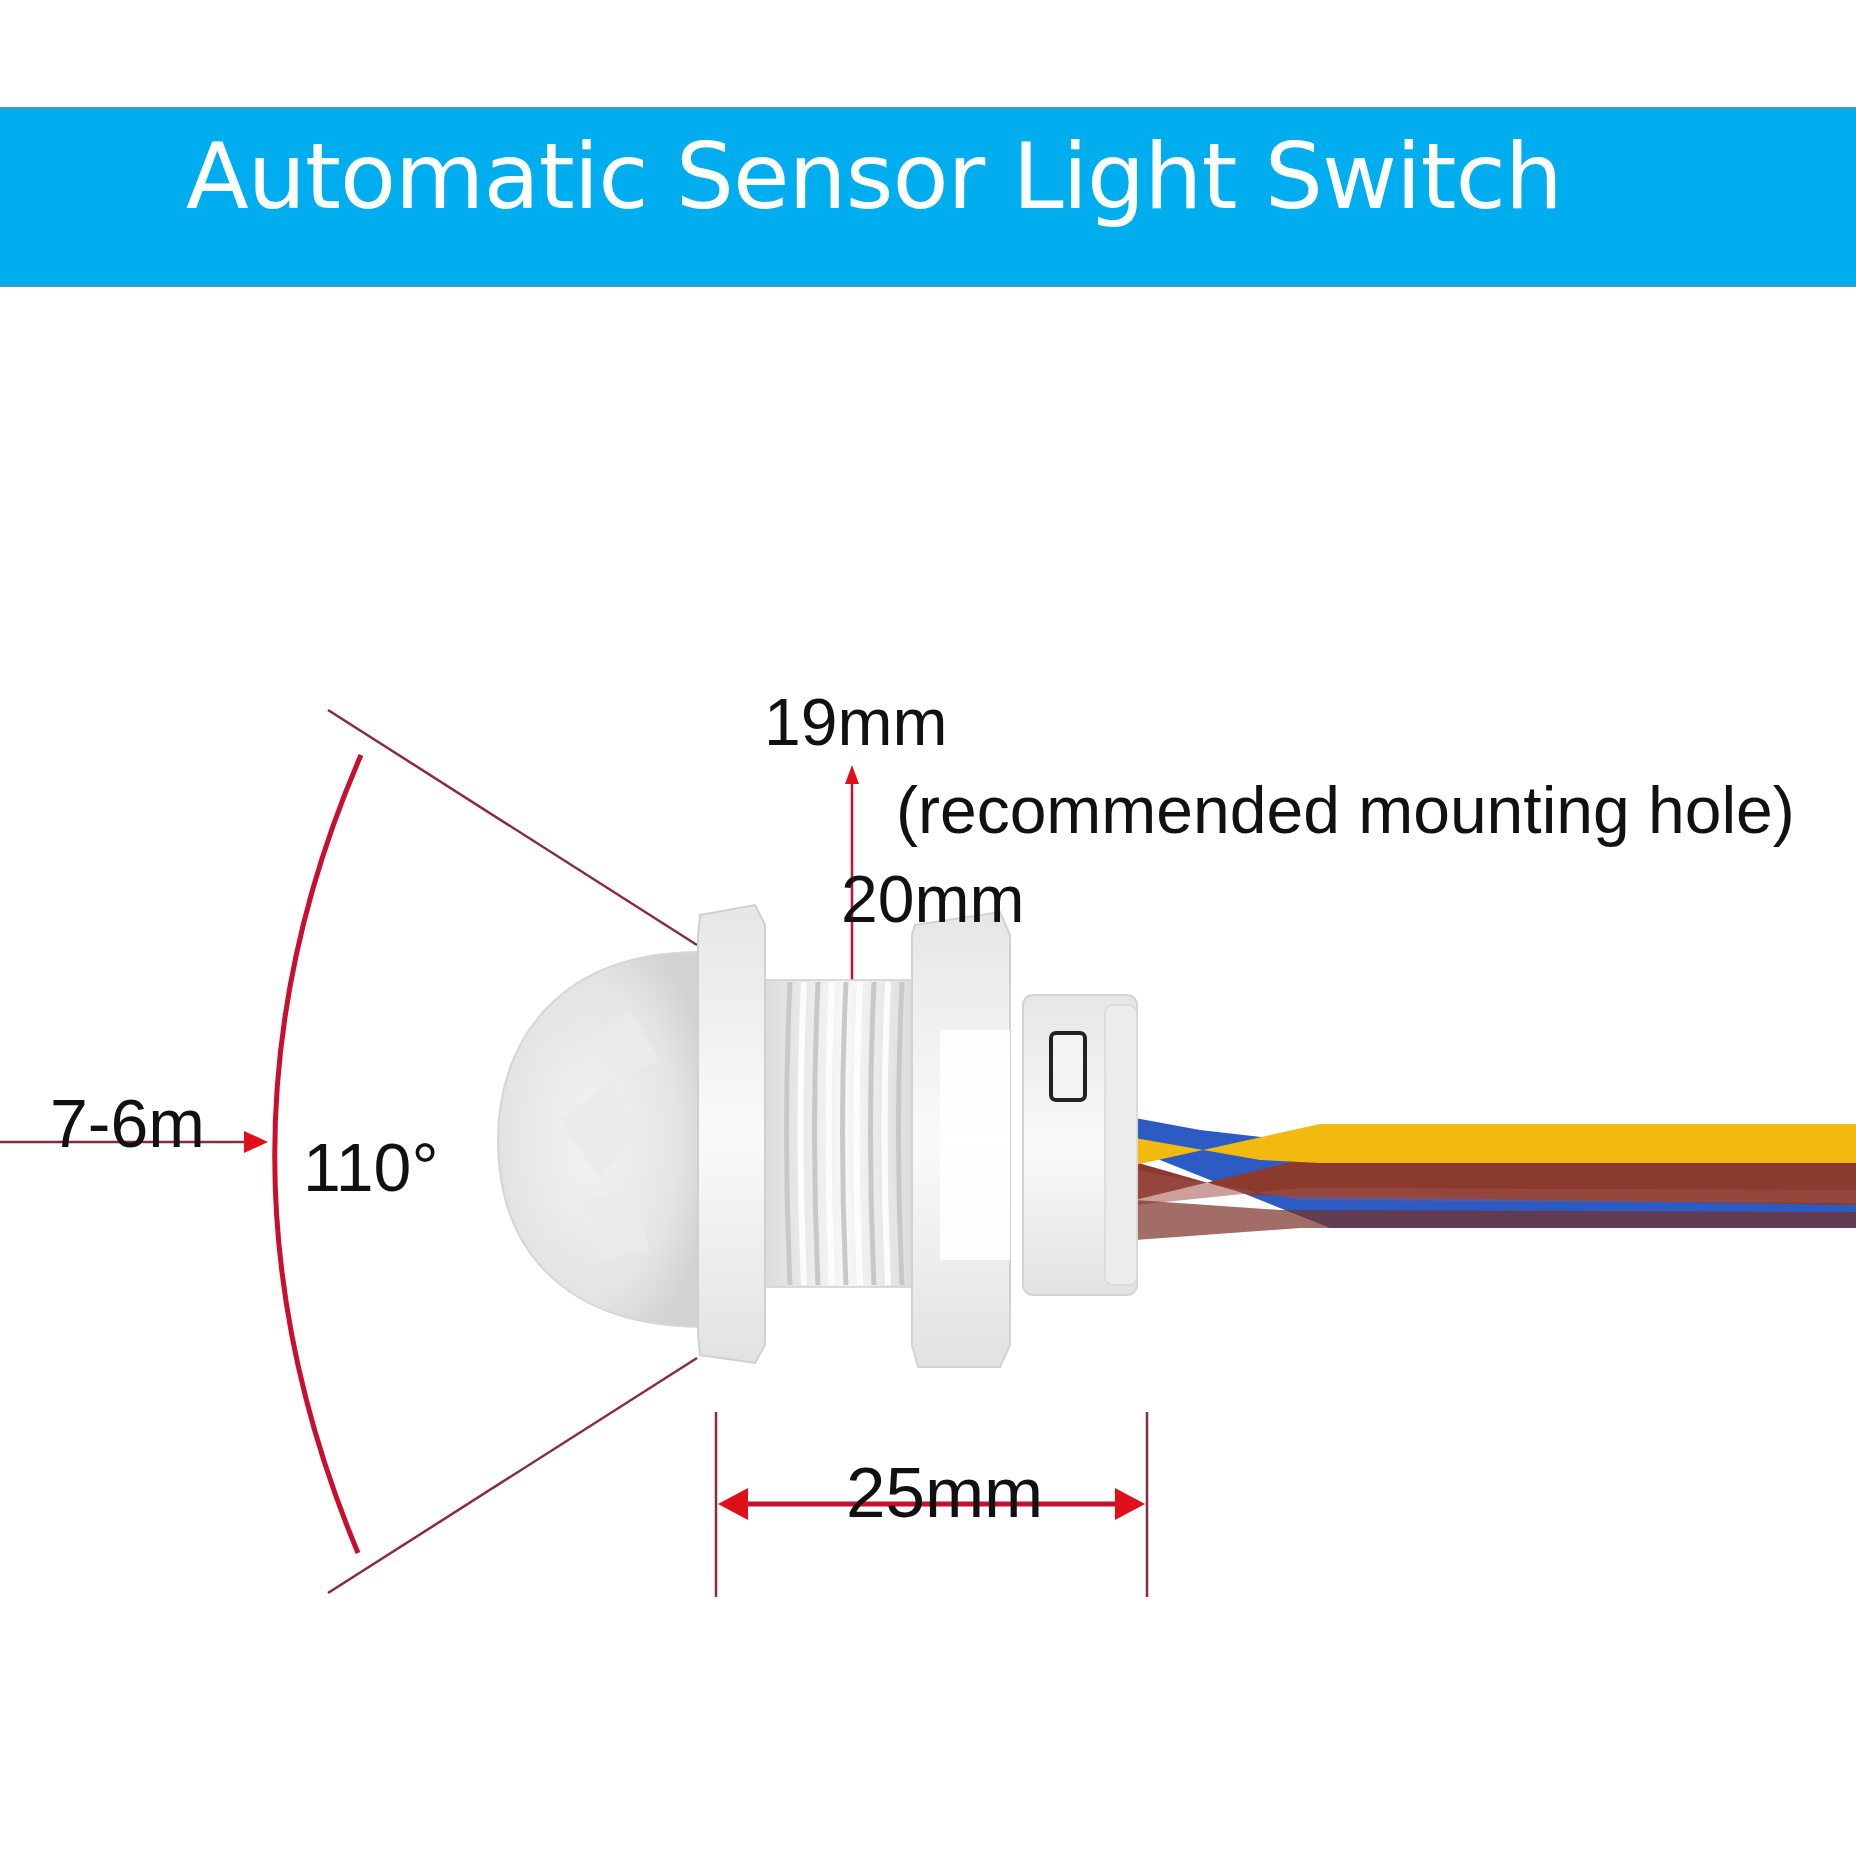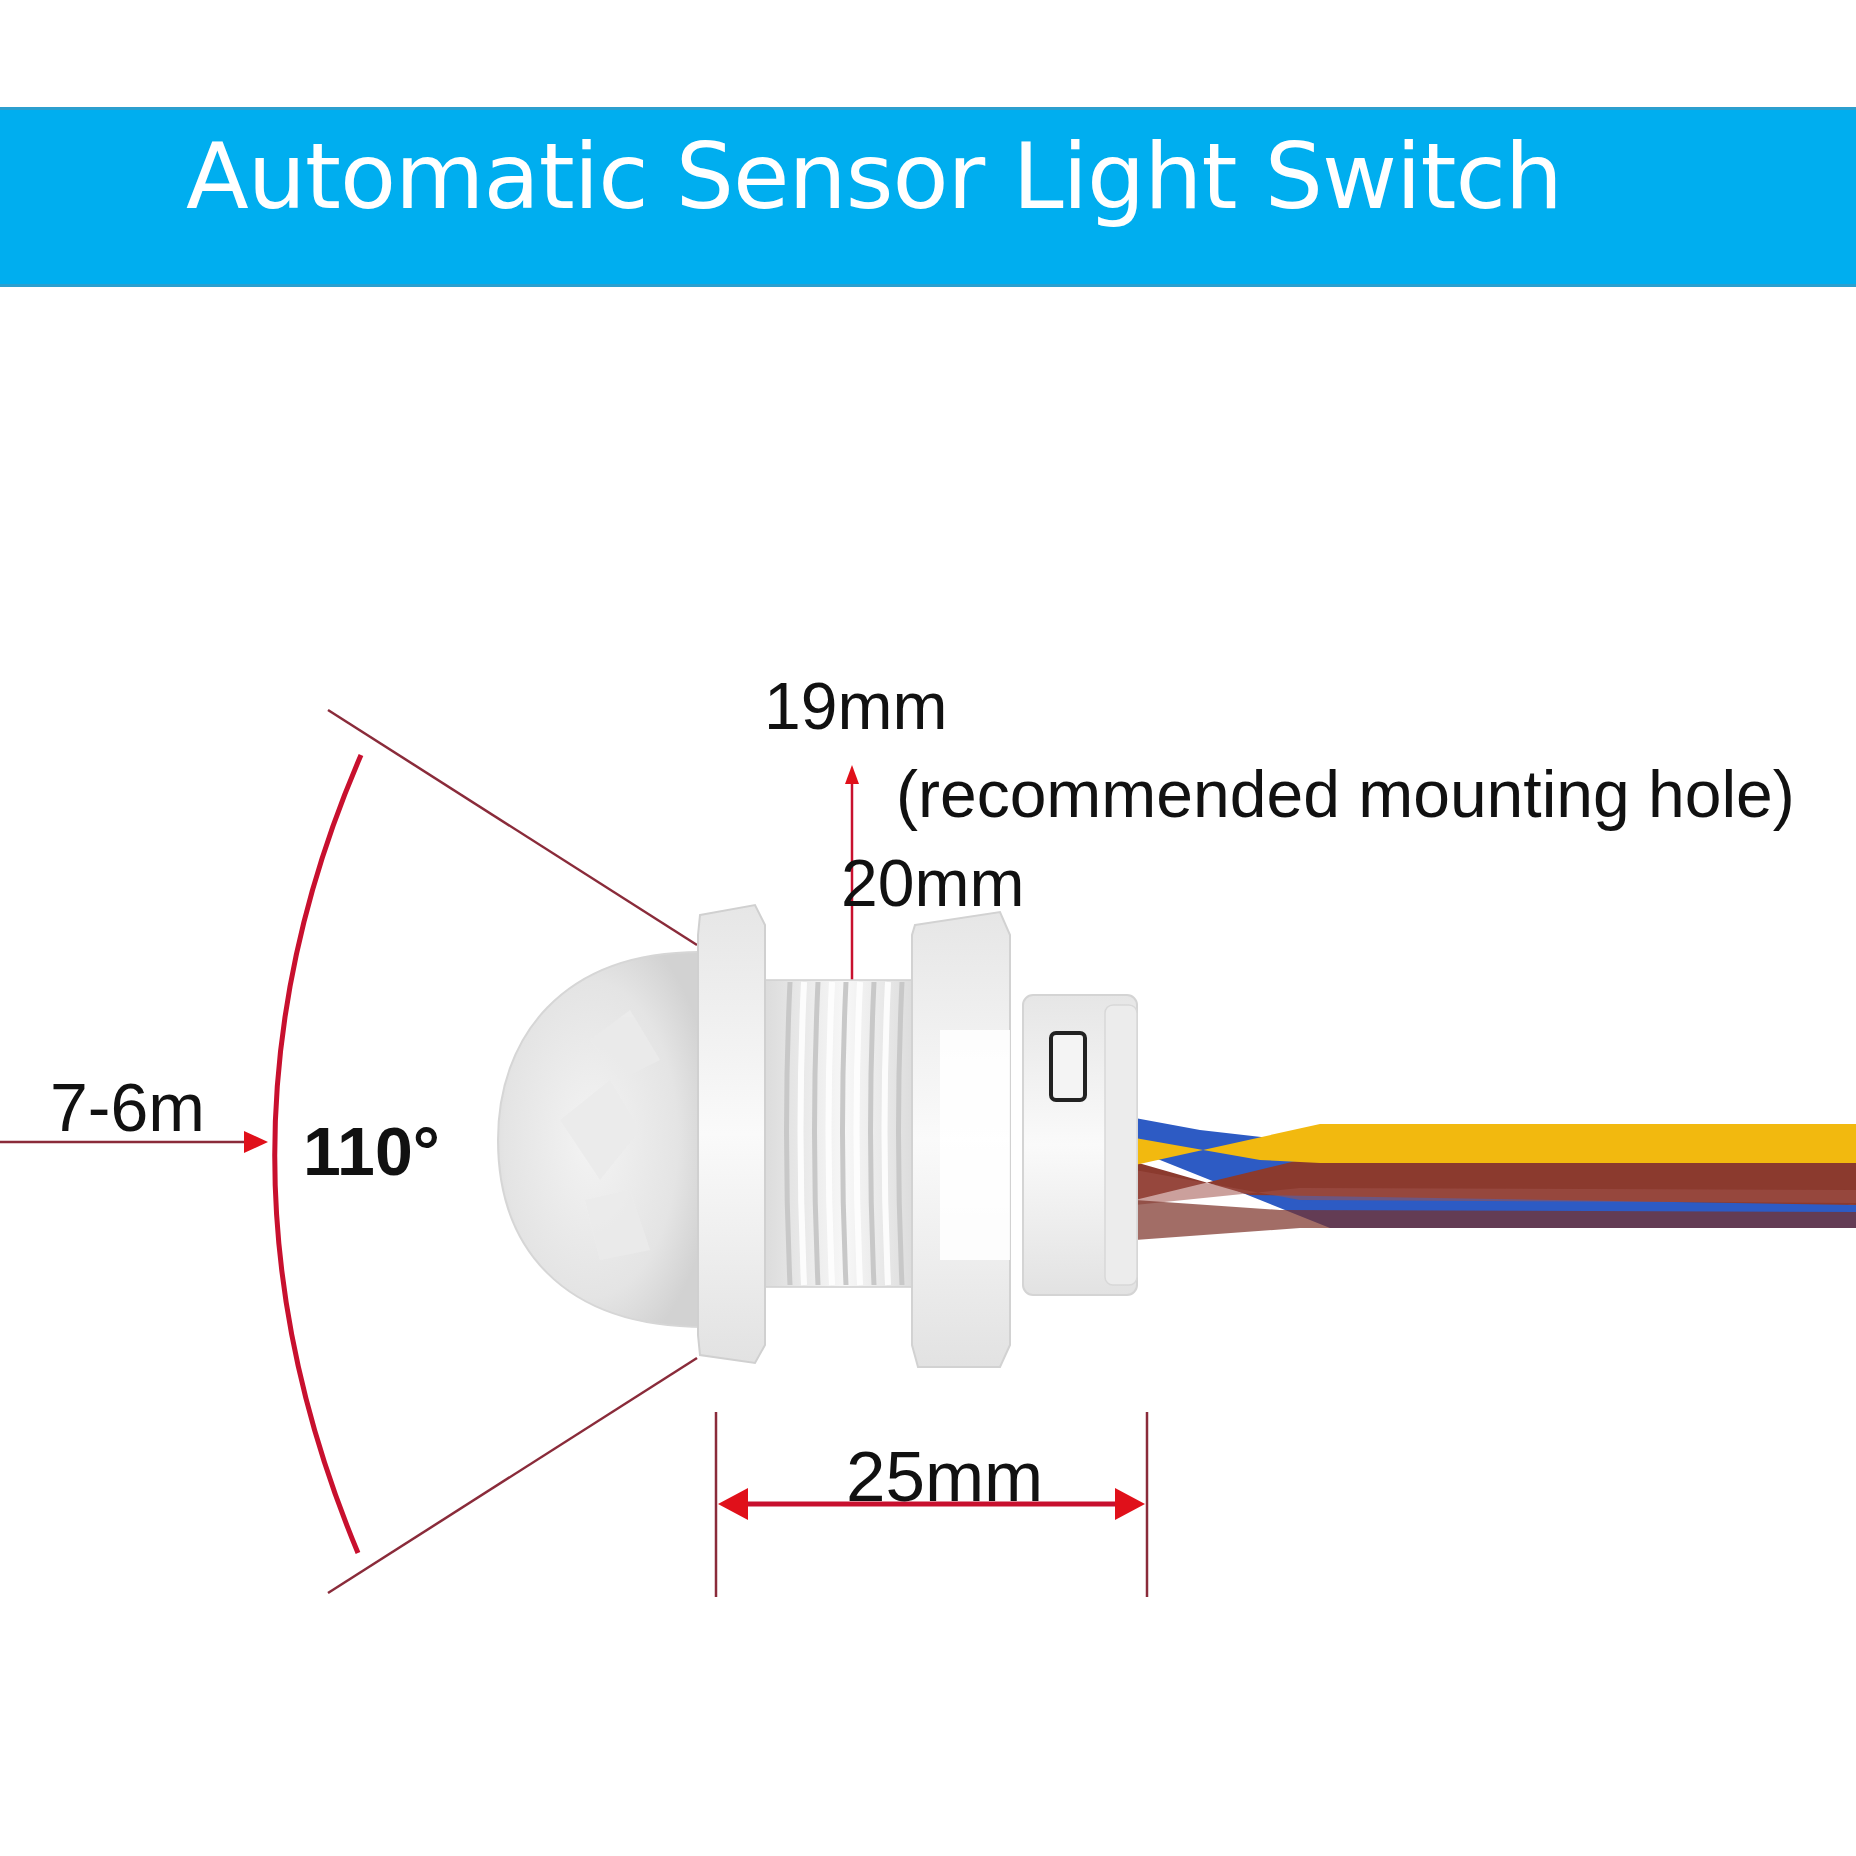--- a/index.html
+++ b/index.html
@@ -5,21 +5,21 @@
   html, body { margin: 0; padding: 0; background: #ffffff; }
   body { width: 1856px; height: 1856px; position: relative; overflow: hidden;
          font-family: "Liberation Sans", sans-serif; }
   .banner { position: absolute; left: 0; top: 107px; width: 1856px; height: 180px;
             background: #00AEEF; border-top: 3px solid #2B9FCF; border-bottom: 3px solid #2B9FCF;
             box-sizing: border-box; }
   .banner-title { position: absolute; left: 186px; top: 132px; color: #ffffff;
                   font-family: "DejaVu Sans", sans-serif; font-size: 90px; letter-spacing: -1px;
                   white-space: nowrap; transform: scaleX(1.02); transform-origin: left top; line-height: 1; }
   .lbl { position: absolute; color: #111111; white-space: nowrap; line-height: 1; }
-  .lbl-66 { font-size: 66px; }
+  .lbl-66 { font-size: 66px; margin-top: 16px; }
   .lbl-arial { font-family: "Liberation Sans", sans-serif; }
   svg.diagram { position: absolute; left: 0; top: 0; }
 </style>
 </head>
 <body>
 
 <div class="banner"></div>
 <div class="banner-title">Automatic Sensor Light Switch</div>
 
 <svg class="diagram" width="1856" height="1856" viewBox="0 0 1856 1856" xmlns="http://www.w3.org/2000/svg">
@@ -111,14 +111,14 @@
     <line x1="740" y1="1504" x2="1123" y2="1504" stroke="#C8102E" stroke-width="5"></line>
     <path d="M718,1504 L748,1488 L748,1520 z" fill="#E0101A"></path>
     <path d="M1145,1504 L1115,1488 L1115,1520 z" fill="#E0101A"></path>
   </g>
 </svg>
 
 <div class="lbl lbl-66 lbl-arial" style="left:764px; top:673px;">19mm</div>
 <div class="lbl lbl-66 lbl-arial" style="left:896px; top:761px;text-align:right;">(recommended mounting hole)</div>
 <div class="lbl lbl-66 lbl-arial" style="left:841px; top:850px;">20mm</div>
 <div class="lbl lbl-66 lbl-arial" style="left:50px; top:1073px; font-size:68px;">7-6m</div>
-<div class="lbl lbl-66 lbl-arial" style="left:303px; top:1117px; font-size:68px;font-weight:bold;">110°</div>
+<div class="lbl lbl-66 lbl-arial" style="left:303px; top:1117px; font-size:68px;">110°</div>
 <div class="lbl lbl-66 lbl-arial" style="left:846px; top:1441px; font-size:71px;">25mm</div>
 
 </body></html>

